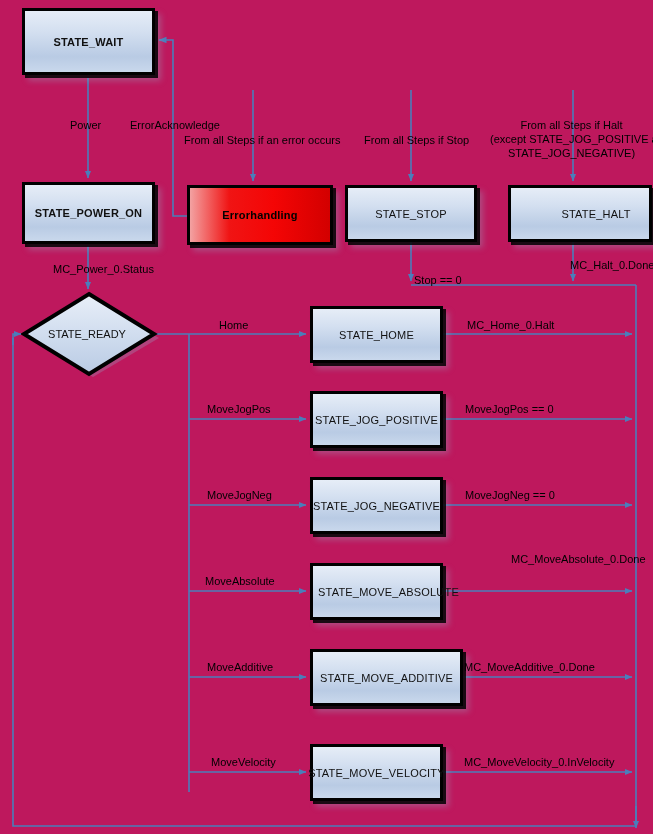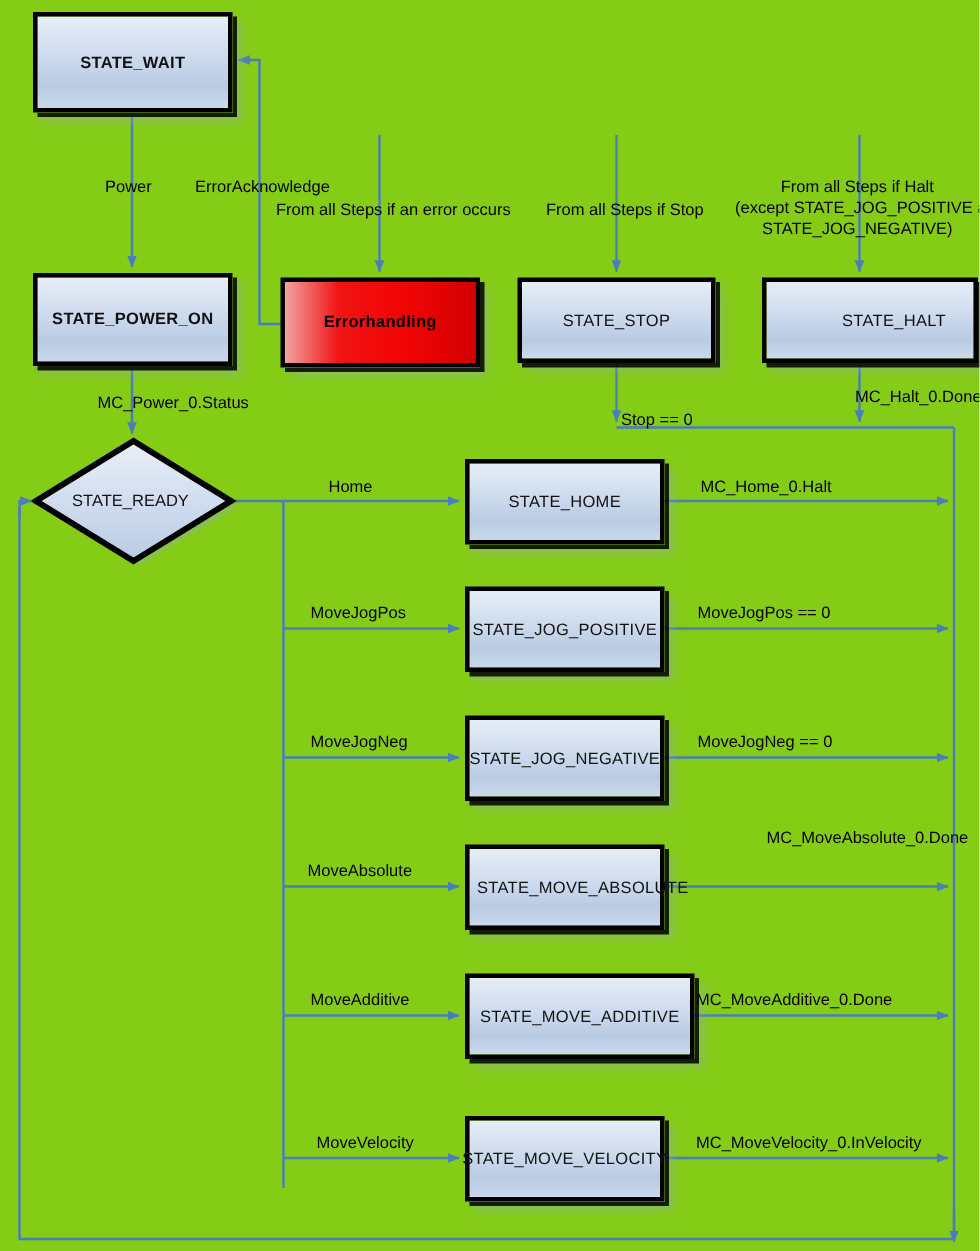--- a/index.html
+++ b/index.html
@@ -1,17 +1,17 @@
 <!DOCTYPE html>
 <html><head>
 <meta charset="utf-8">
 <style>
   html,body{margin:0;padding:0;background:#ffffff;}
   body{font-family:"Liberation Sans", sans-serif;}
-  #canvas{position:relative;width:653px;height:834px;overflow:hidden;background:#84cc16;}
+  #canvas{position:relative;width:653px;height:834px;overflow:hidden;background:#be185d;}
   #wires{position:absolute;left:0;top:0;width:653px;height:834px;}
 
   .node{position:absolute;box-sizing:border-box;display:flex;align-items:center;
         justify-content:center;text-align:center;color:#111;}
 
   
   .state-box{
     border:3px solid #000000;
     background:linear-gradient(to bottom,#e6edf7 0%,#d3dff0 35%,#b9cbe4 75%,#c9d8ec 100%);
     font-size:11px;font-weight:normal;letter-spacing:.2px;
@@ -87,21 +87,21 @@
   </svg>
 
   <div class="node state-box bold" style="left:22px;top:8px;width:133px;height:67px;">
     <span>STATE_WAIT</span>
   </div>
 
   <div class="node state-box bold" style="left:22px;top:182px;width:133px;height:62px;">
     <span>STATE_POWER_ON</span>
   </div>
 
-  <div class="node state-box error" style="left:187px;top:185px;width:133px;height:60px;">
+  <div class="node state-box error" style="left:187px;top:185px;width:146px;height:60px;">
     <span>Errorhandling</span>
   </div>
 
   <div class="node state-box" style="left:345px;top:185px;width:132px;height:57px;">
     <span>STATE_STOP</span>
   </div>
 
   <div class="node state-box" style="left:508px;top:185px;width:144px;height:57px;padding-left:32px;">
     <span>STATE_HALT</span>
   </div>
@@ -152,21 +152,21 @@
   <div class="label" style="left:130px;top:118px;">ErrorAcknowledge</div>
 
   <div class="label" style="left:184px;top:133px;">From all Steps if an error occurs</div>
 
   <div class="label" style="left:364px;top:133px;">From all Steps if Stop</div>
 
   <div class="label center" style="left:490px;top:118px;width:163px;">From all Steps if Halt
 (except STATE_JOG_POSITIVE and
 STATE_JOG_NEGATIVE)</div>
 
-  <div class="label" style="left:41px;top:262px;padding-left:24px;">MC_Power_0.Status</div>
+  <div class="label" style="left:29px;top:262px;padding-left:24px;">MC_Power_0.Status</div>
 
   <div class="label" style="left:414px;top:273px;">Stop == 0</div>
 
   <div class="label" style="left:570px;top:258px;">MC_Halt_0.Done</div>
 
   <div class="label" style="left:219px;top:318px;">Home</div>
   <div class="label" style="left:467px;top:318px;">MC_Home_0.Halt</div>
 
   <div class="label" style="left:207px;top:402px;">MoveJogPos</div>
   <div class="label" style="left:465px;top:402px;">MoveJogPos == 0</div>

